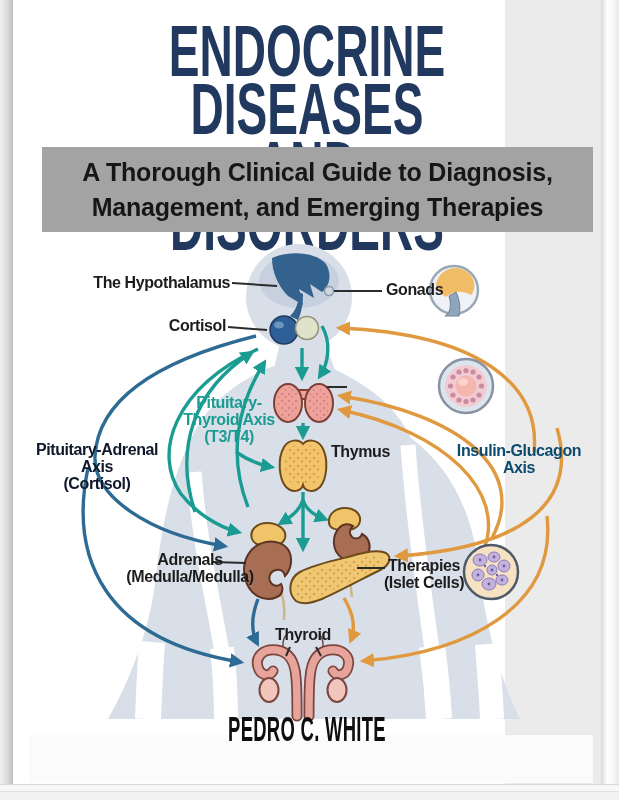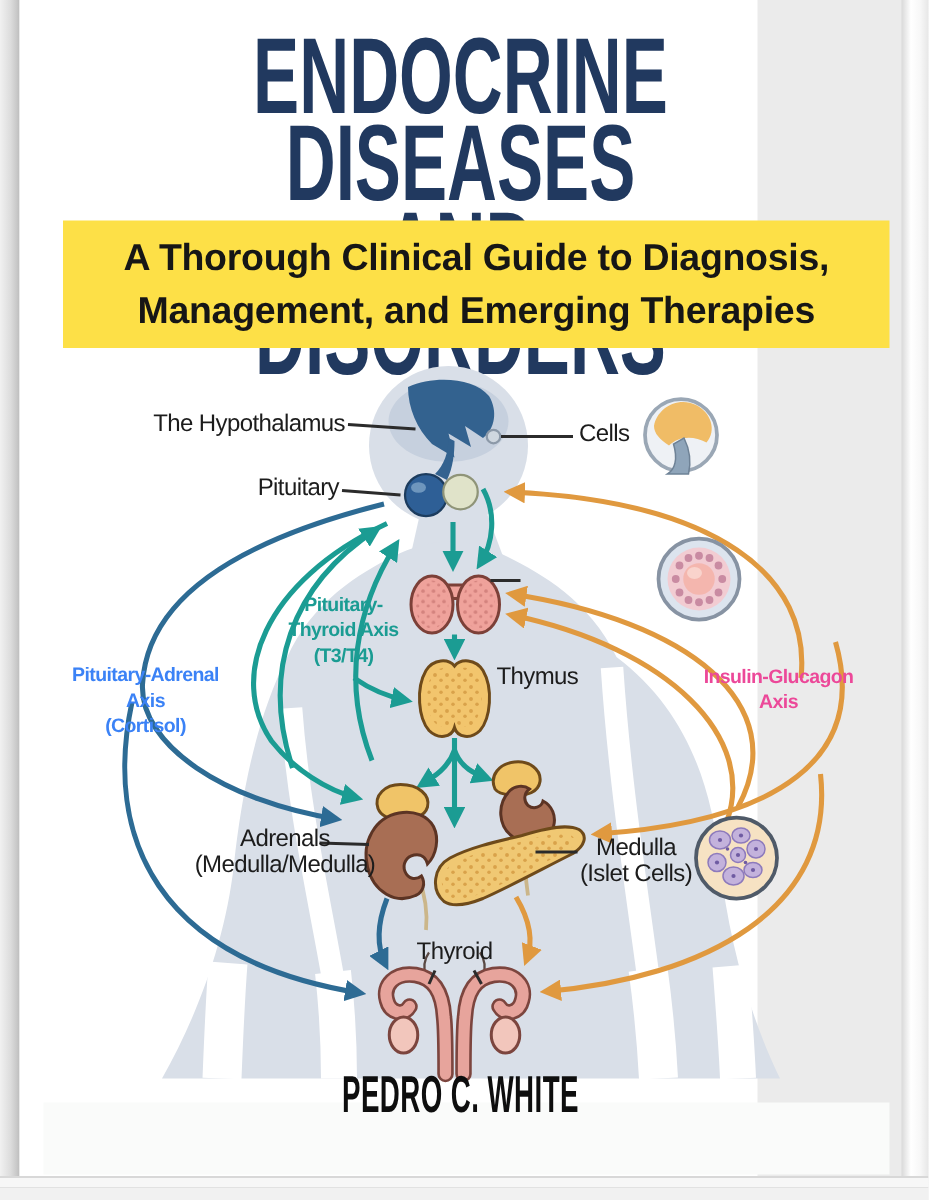--- a/index.html
+++ b/index.html
@@ -18,49 +18,49 @@
   .cover-footer{position:absolute;left:16px;top:735px;width:564px;height:48px;background:#fafbfa;}
 
   .title{
     position:absolute;left:0;top:22px;width:588px;text-align:center;
     color:#21395f;font-weight:bold;font-size:72px;line-height:58px;
     transform:scale(0.64,1.0);transform-origin:50% 0;
     white-space:pre-line;letter-spacing:0;
   }
   .subtitle-band{
     position:absolute;left:29px;top:147px;width:551px;height:85px;
-    background:#fde047;
+    background:#a3a3a3;
   }
   .subtitle{
     position:absolute;left:0;top:8px;width:551px;text-align:center;
     color:#161616;font-weight:bold;font-size:25px;line-height:35px;
     letter-spacing:-0.2px;white-space:pre-line;
   }
   .author{
     position:absolute;left:0;top:712px;width:588px;text-align:center;
     color:#0e0e0e;font-weight:bold;font-size:33px;line-height:33px;
     transform:scale(0.56,1.05);transform-origin:50% 0;letter-spacing:0.5px;
   }
 
   .diagram{position:absolute;left:0;top:0;width:588px;height:784px;}
   .diagram svg{position:absolute;left:0;top:0;}
 
   .dlabel{
-    position:absolute;color:#1c1c1c;font-weight:normal;font-size:16px;line-height:17px;
+    position:absolute;color:#1c1c1c;font-weight:bold;font-size:16px;line-height:17px;
     letter-spacing:-0.4px;white-space:pre-line;
   }
   .dlabel.center{text-align:center;}
   .dlabel.right{text-align:right;}
   .axis-label{
-    position:absolute;font-weight:bold;font-size:13px;line-height:17px;
+    position:absolute;font-weight:bold;font-size:16px;line-height:17px;
     letter-spacing:-0.4px;white-space:pre-line;text-align:center;
   }
   .axis-teal{color:#1b9c93;}
-  .axis-blue{color:#3b82f6;}
-  .axis-orange{color:#ec4899;}
+  .axis-blue{color:#0f172a;}
+  .axis-orange{color:#0c4a6e;}
 </style>
 </head>
 <body>
 
 <div class="edge-left"></div>
 <div class="edge-right"></div>
 <div class="pages-bottom"></div>
 
 <div class="cover">
   <div class="cover-footer"></div>
@@ -268,26 +268,26 @@
         <path d="M334,291 L382,291"></path>
         <path d="M327,387 L347,387"></path>
         <path d="M213,562 L246,563"></path>
         <path d="M357,568 L385,568"></path>
         <path d="M290,647 L286,656"></path>
         <path d="M316,647 L321,656"></path>
       </g>
     </svg>
 
     <div class="dlabel right" style="right:371px;top:274px;">The Hypothalamus</div>
-    <div class="dlabel right" style="right:375px;top:317px;">Pituitary</div>
-    <div class="dlabel" style="left:373px;top:281px;">Cells</div>
+    <div class="dlabel right" style="right:375px;top:317px;">Cortisol</div>
+    <div class="dlabel" style="left:373px;top:281px;">Gonads</div>
     <div class="dlabel" style="left:318px;top:431px;margin-top:12px;">Thymus</div>
     <div class="dlabel center" style="left:104px;top:551px;width:146px;">Adrenals
 (Medulla/Medulla)</div>
-    <div class="dlabel center" style="left:348px;top:557px;width:126px;">Medulla
+    <div class="dlabel center" style="left:348px;top:557px;width:126px;">Therapies
 (Islet Cells)</div>
     <div class="dlabel center" style="left:240px;top:626px;width:100px;">Thyroid</div>
 
     <div class="axis-label axis-teal" style="left:151px;top:394px;width:130px;">Pituitary-
 Thyroid Axis
 (T3/T4)</div>
     <div class="axis-label axis-blue" style="left:9px;top:441px;width:150px;">Pituitary-Adrenal
 Axis
 (Cortisol)</div>
     <div class="axis-label axis-orange" style="left:431px;top:442px;width:150px;">Insulin-Glucagon

